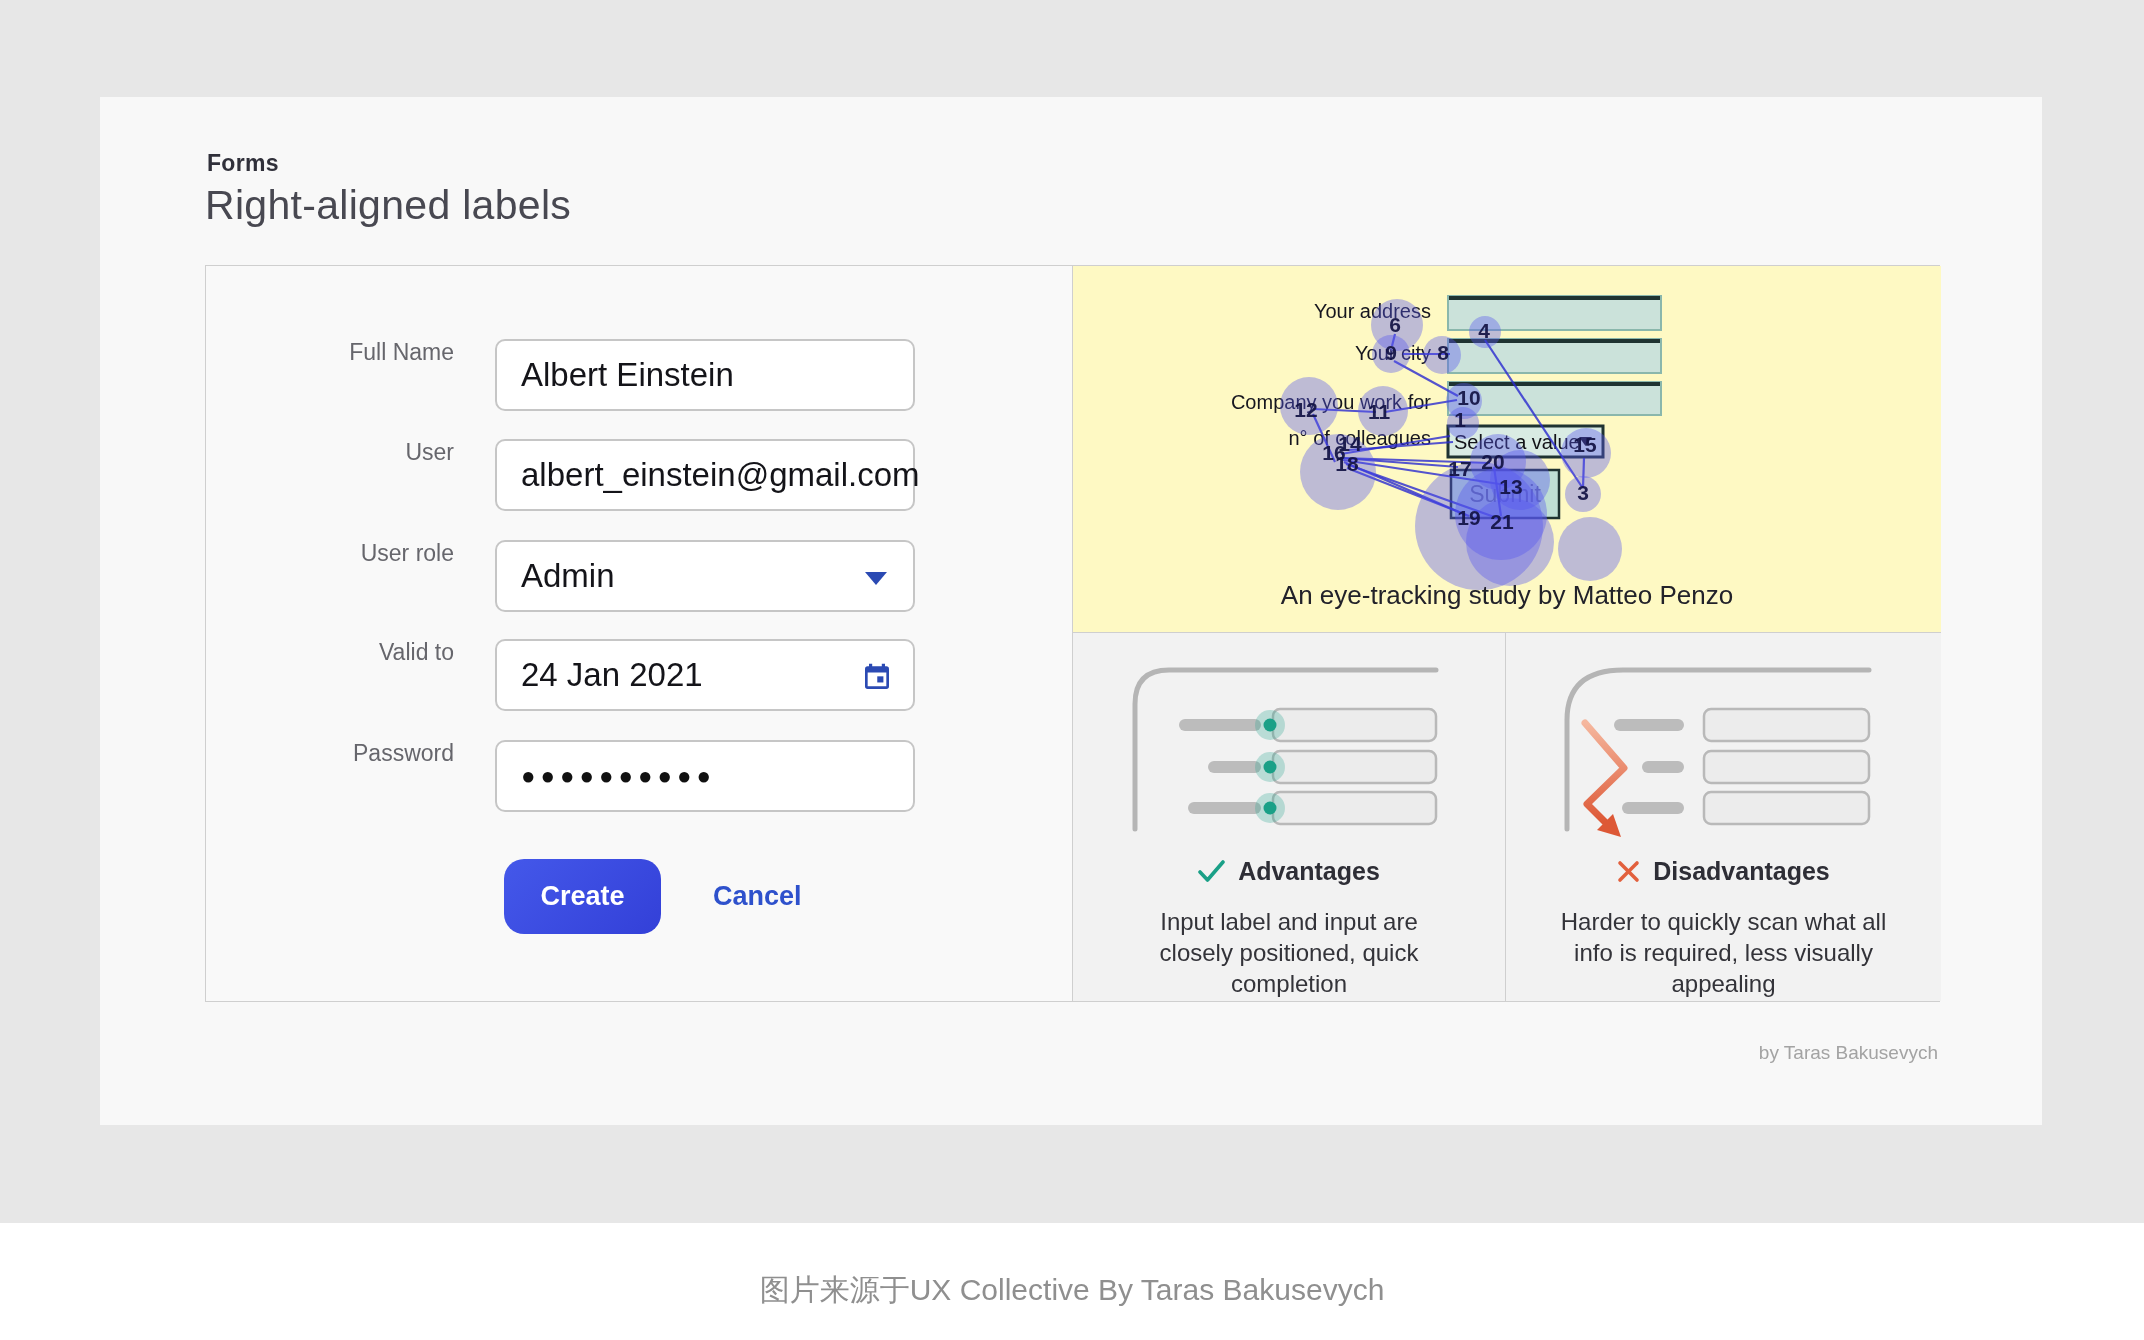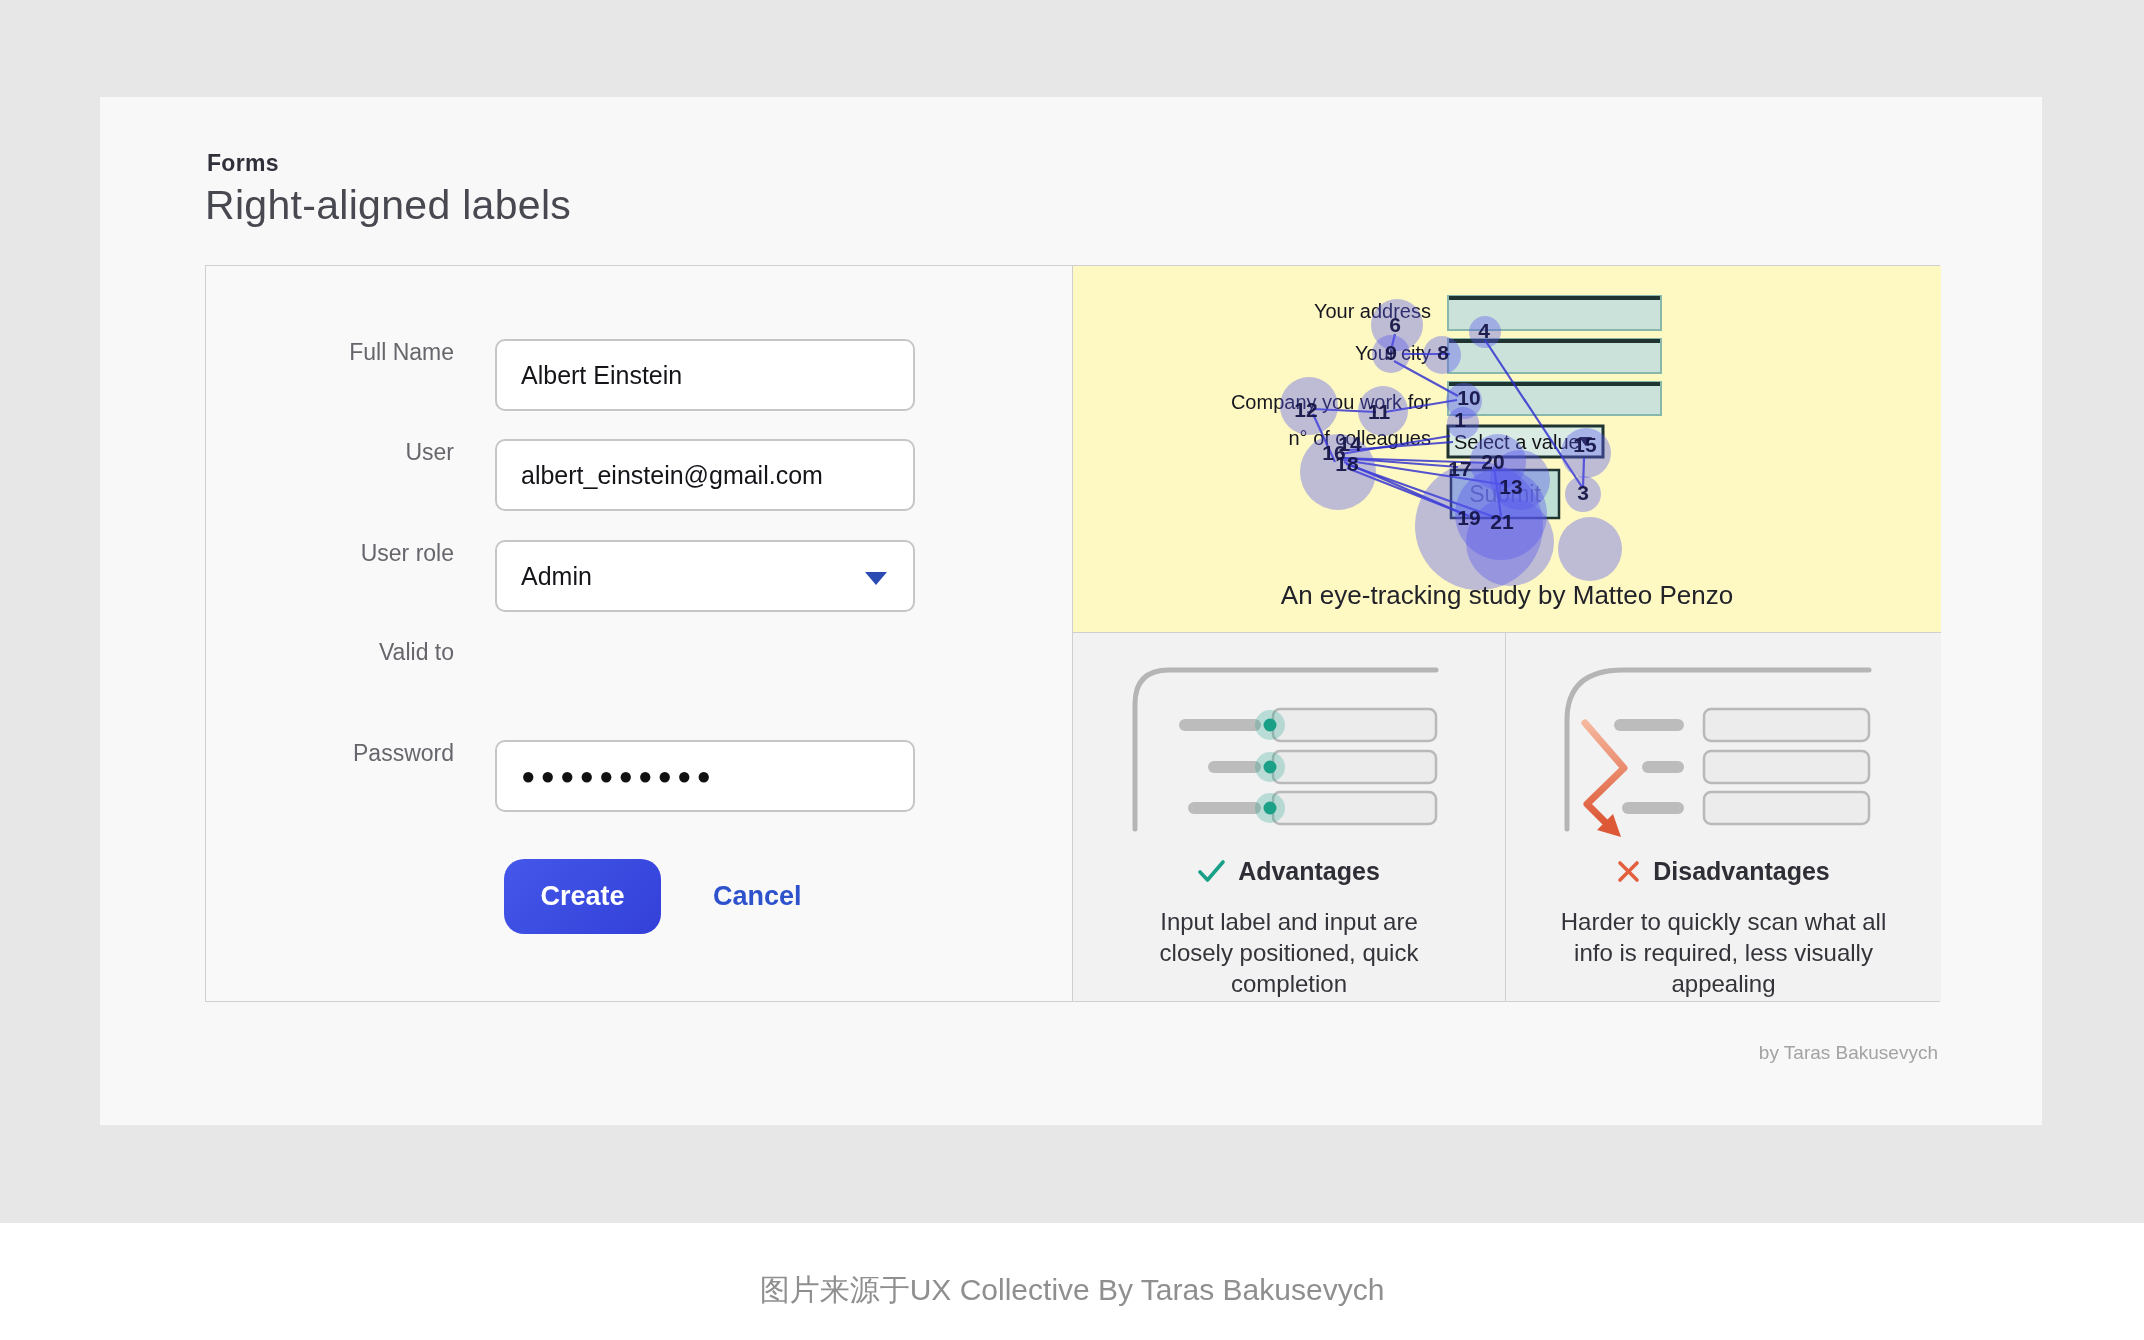--- a/index.html
+++ b/index.html
@@ -15,21 +15,21 @@
   .study-panel{position:absolute;left:867px;top:0;width:868px;height:367px;border-bottom:1px solid #cfcfcf;box-sizing:border-box;background:#fef9c3;}
   .adv-panel{position:absolute;left:867px;top:367px;width:433px;height:368px;border-right:1px solid #cfcfcf;box-sizing:border-box;background:#f2f2f2;}
   .dis-panel{position:absolute;left:1300px;top:367px;width:435px;height:368px;background:#f2f2f2;}
 
   
   .frow{position:absolute;left:0;width:740px;height:72px;display:flex;align-items:flex-start;gap:16px;}
   .frow label{width:273px;text-align:right;padding-right:25px;box-sizing:border-box;
               font-size:23px;color:#66666c;}
   .input{position:relative;width:420px;height:72px;background:#ffffff;border:2px solid #c6c6c6;
          border-radius:10px;box-sizing:border-box;display:flex;align-items:center;padding:0 24px;}
-  .input .val{font-size:25px;font-weight:500;color:#141419;}
+  .input .val{font-size:33px;font-weight:500;color:#141419;}
   .input .pwd{font-size:24px;letter-spacing:5px;color:#111111;}
   .caret{position:absolute;right:26px;top:30px;width:0;height:0;
          border-left:11px solid transparent;border-right:11px solid transparent;border-top:13px solid #2b4ab3;}
   .cal{position:absolute;right:20px;top:20px;}
   .actions{position:absolute;left:298px;top:593px;height:75px;display:flex;align-items:center;gap:52px;}
   .create-btn{width:157px;height:75px;border:none;border-radius:20px;cursor:pointer;
               background:linear-gradient(135deg,#4458ea,#3340d8);
               color:#ffffff;font-size:27px;font-weight:700;font-family:"Liberation Sans",sans-serif;}
   .cancel-link{font-size:27px;font-weight:700;color:#2e51cc;cursor:pointer;}
 
@@ -82,20 +82,29 @@
         <div class="frow" style="top:274px">
           <label>User role</label>
           <div class="input">
             <span class="val">Admin</span>
             <span class="caret"></span>
           </div>
         </div>
 
         <div class="frow" style="top:373px">
           <label>Valid to</label>
+          <div class="input">
+            <span class="val">24 Jan 2021</span>
+            <span class="cal">
+              <svg width="32" height="32" viewBox="0 0 24 24">
+                <path fill="#2b4ab3" d="M19 4h-1V2h-2.4v2H8.4V2H6v2H5a2 2 0 0 0-2 2v13a2 2 0 0 0 2 2h14a2 2 0 0 0 2-2V6a2 2 0 0 0-2-2zm0 15H5V8.6h14V19z"></path>
+                <rect x="12.2" y="11.5" width="4.6" height="4.6" fill="#2b4ab3"></rect>
+              </svg>
+            </span>
+          </div>
         </div>
 
         <div class="frow" style="top:474px">
           <label>Password</label>
           <div class="input">
             <span class="pwd">●●●●●●●●●●</span>
           </div>
         </div>
 
         <div class="actions">

